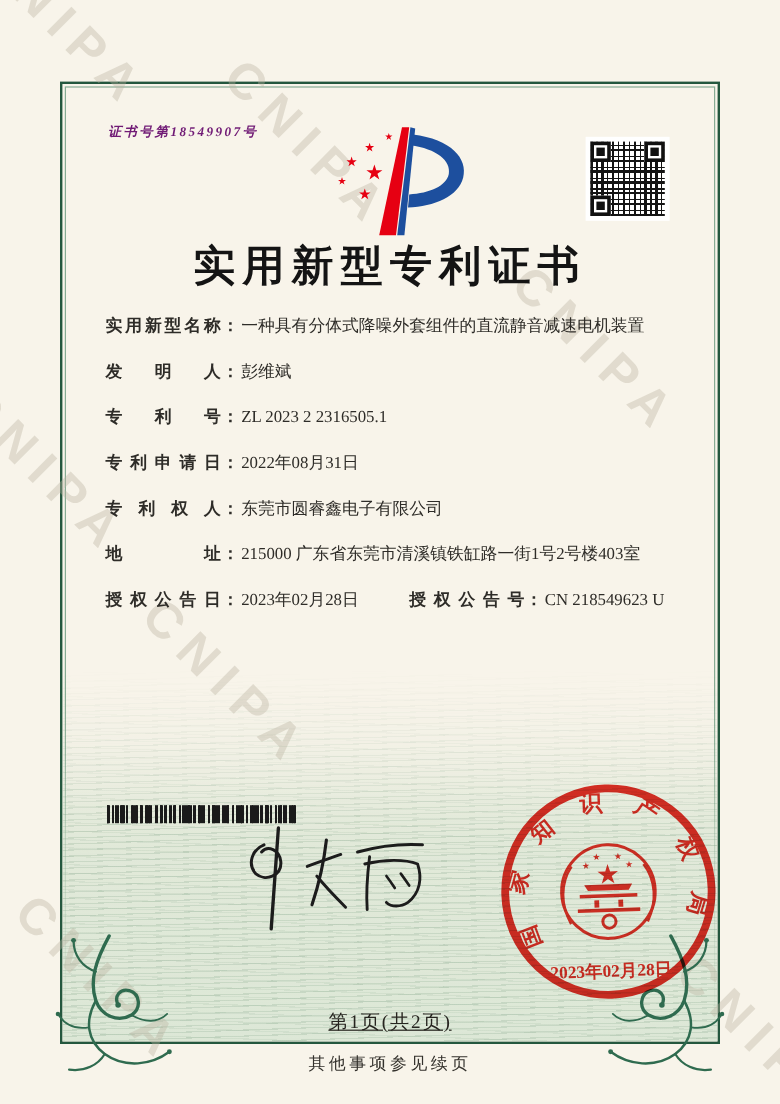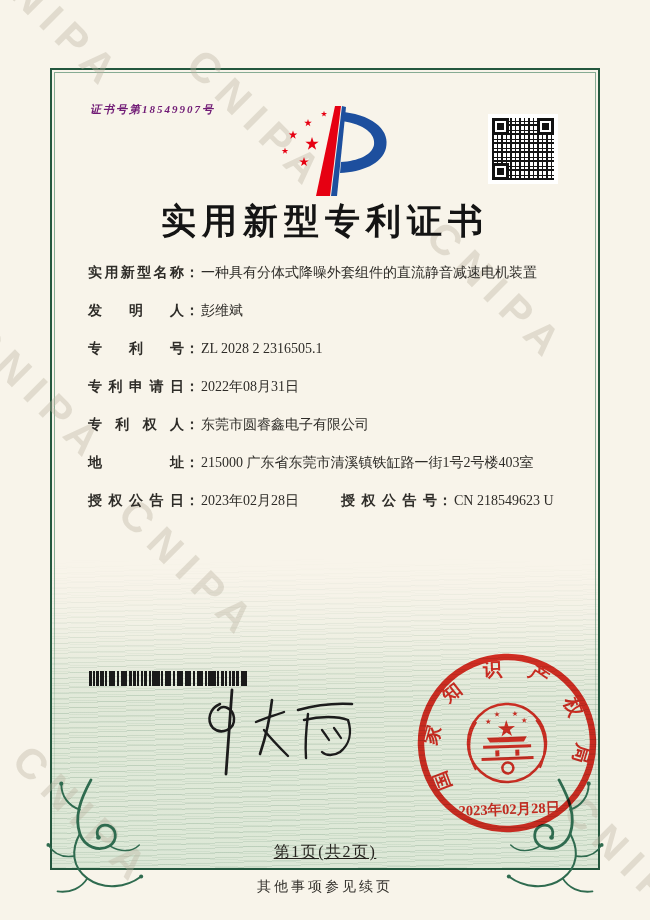--- a/index.html
+++ b/index.html
@@ -173,21 +173,21 @@
           <span class="colon">：</span>
         <span class="fv">彭维斌</span>
       </div>
       <div class="row">
         <span class="fl">
             <span>专</span>
             <span>利</span>
             <span>号</span>
           </span>
           <span class="colon">：</span>
-        <span class="fv">ZL 2028 2 2316505.1</span>
+        <span class="fv">ZL 2023 2 2316505.1</span>
       </div>
       <div class="row">
         <span class="fl">
             <span>专</span>
             <span>利</span>
             <span>申</span>
             <span>请</span>
             <span>日</span>
           </span>
           <span class="colon">：</span>

